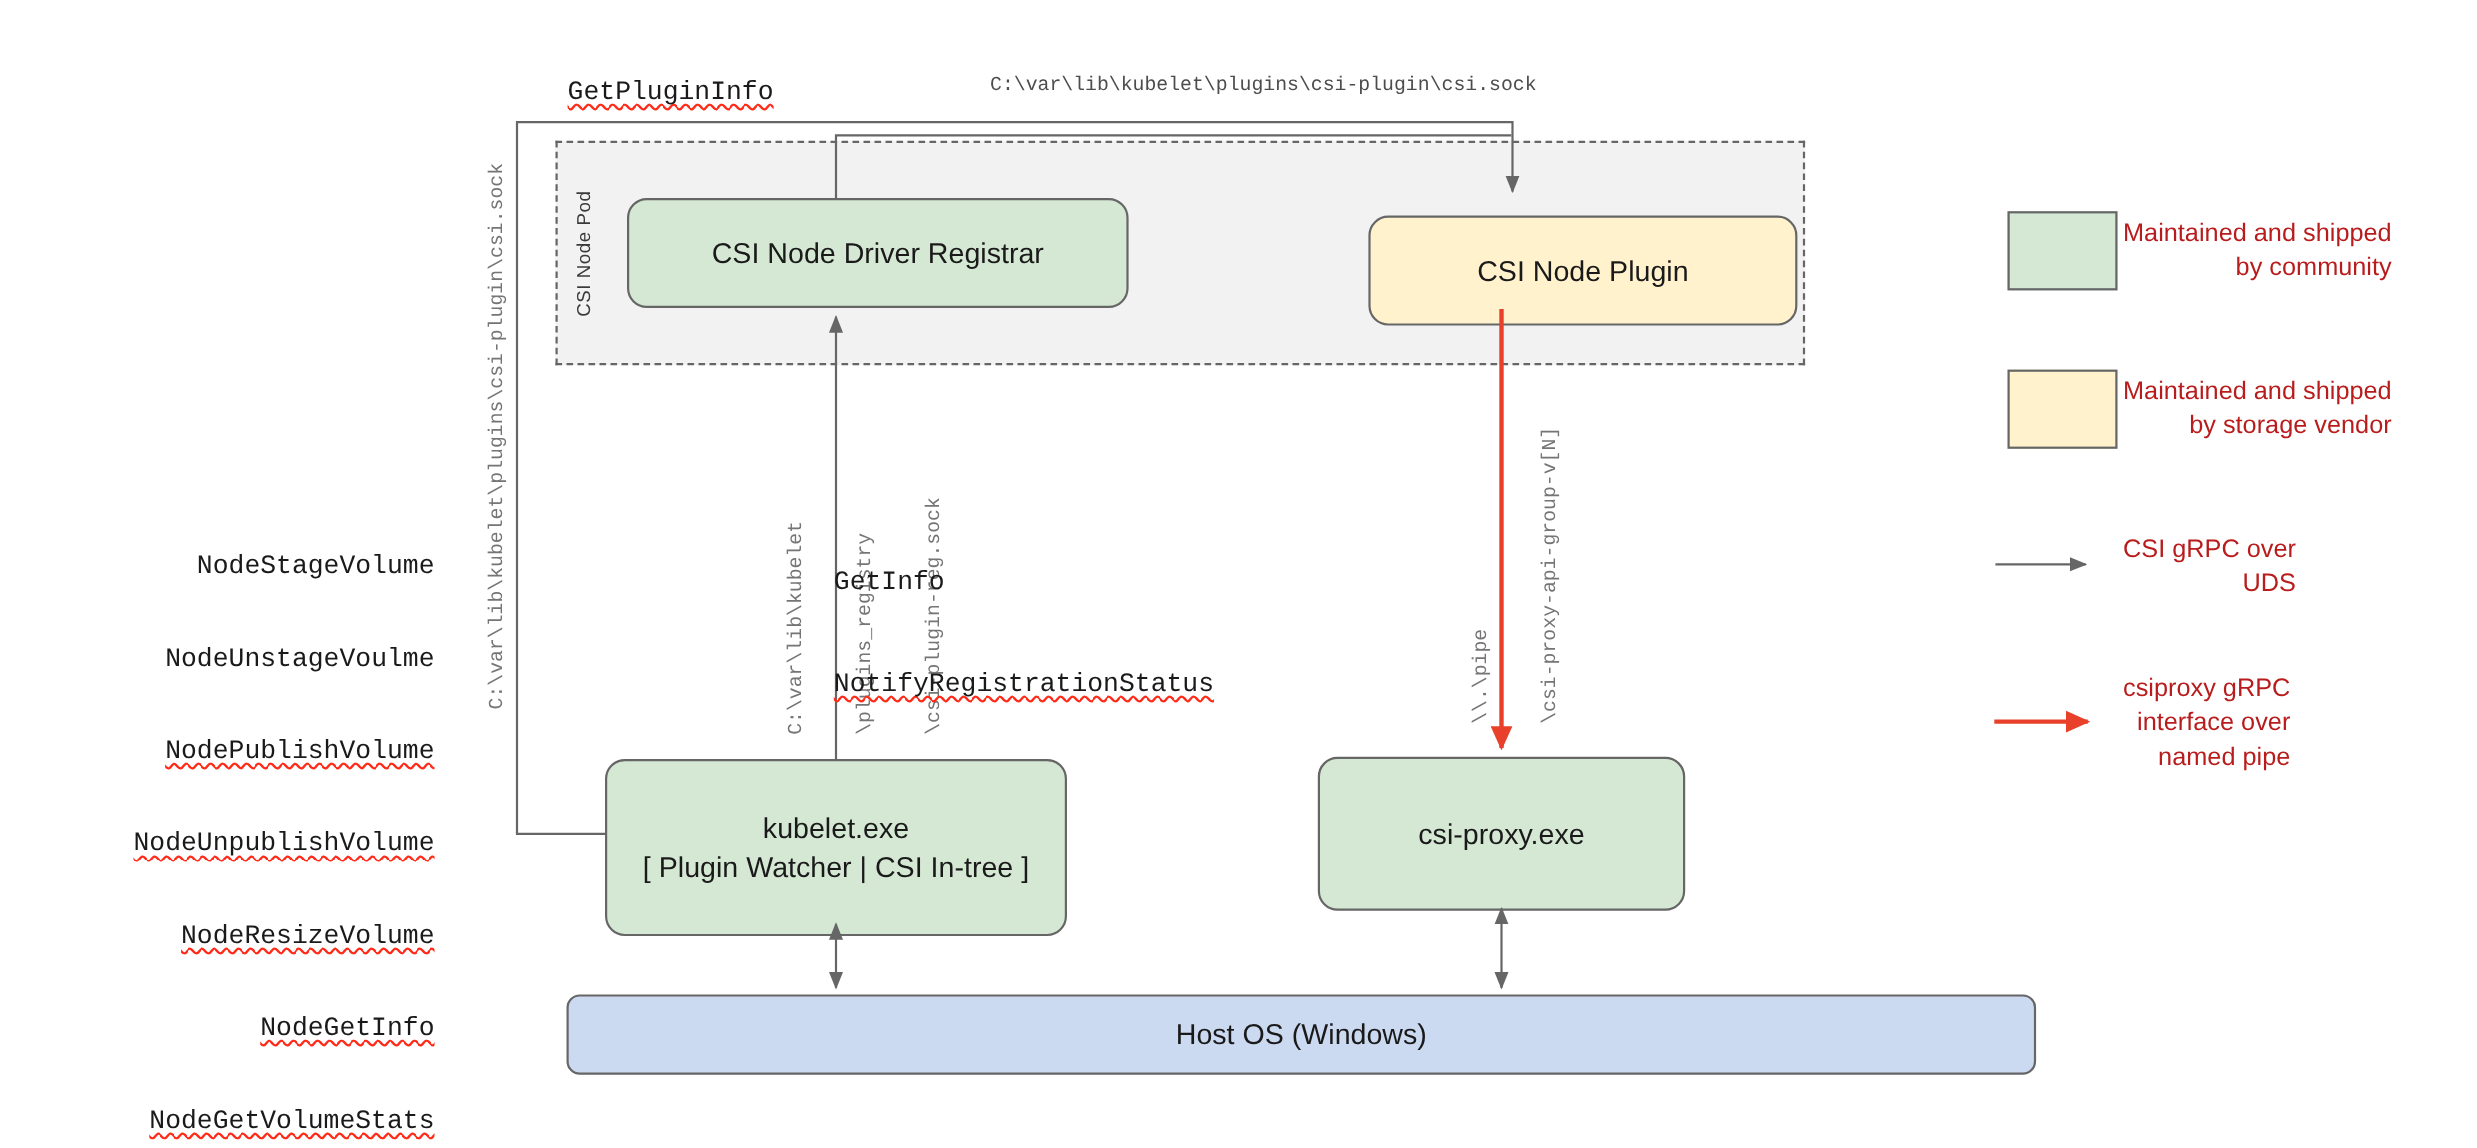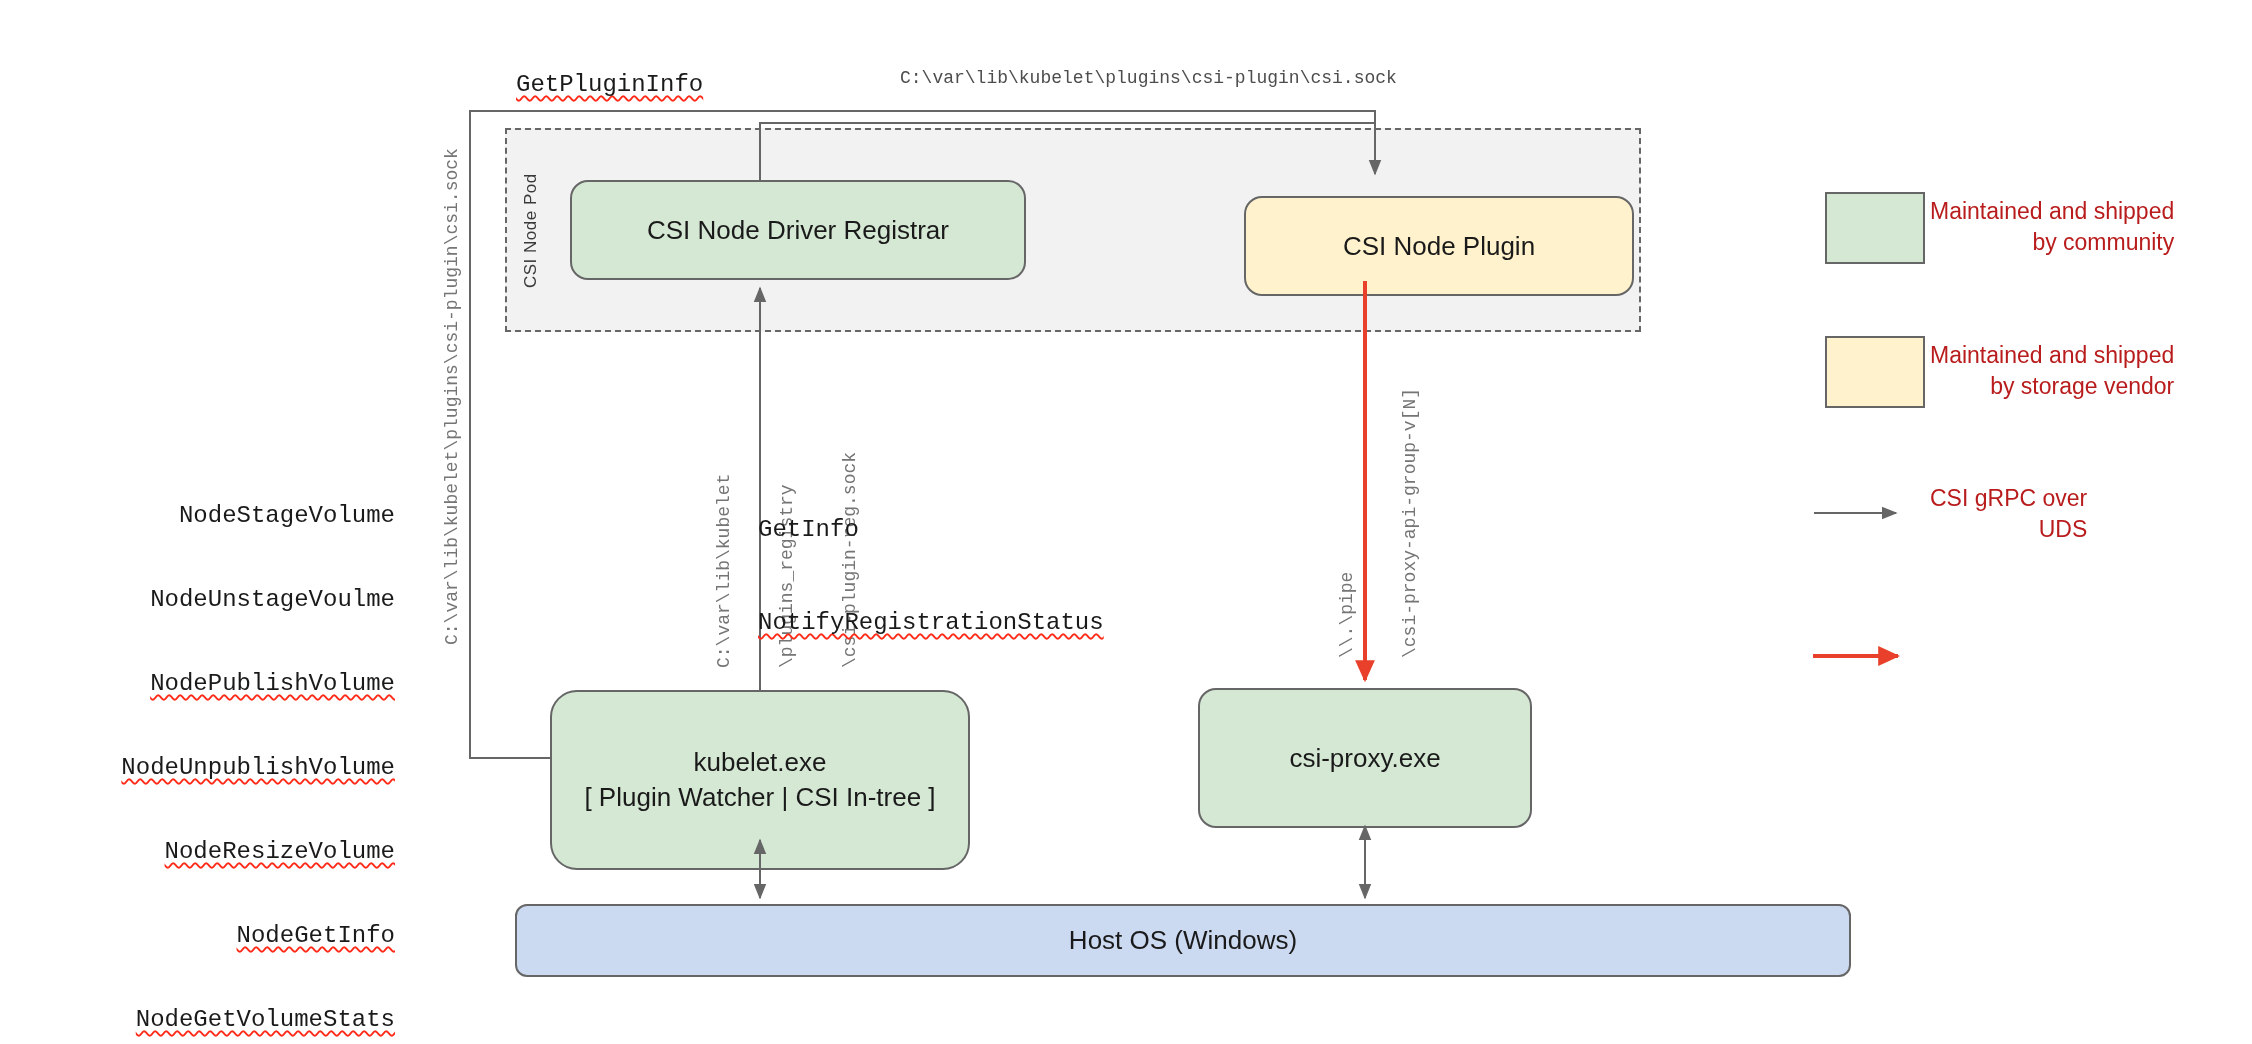--- a/index.html
+++ b/index.html
@@ -44,21 +44,21 @@
 
   <div class="box pod" style="left:505px;top:128px;width:1136px;height:204px;"></div>
   <div class="abs vtext podlabel" style="left:521px;top:288px;">CSI Node Pod</div>
 
   <div class="box green rounded" style="left:570px;top:180px;width:456px;height:100px;">
     <span>CSI Node Driver Registrar</span>
   </div>
   <div class="box yellow rounded" style="left:1244px;top:180px;width:390px;height:100px;margin-top:16px;">
     <span>CSI Node Plugin</span>
   </div>
-  <div class="box green rounded" style="left:550px;top:690px;width:420px;height:180px;border-radius:27px;">
+  <div class="box green rounded" style="left:550px;top:690px;width:420px;height:161px;">
     <div>
       <div>kubelet.exe</div>
       <div>[ Plugin Watcher | CSI In-tree ]</div>
     </div>
   </div>
   <div class="box green rounded" style="left:1198px;top:688px;width:334px;height:140px;">
     <span>csi-proxy.exe</span>
   </div>
   <div class="box blue" style="left:515px;top:904px;width:1336px;height:73px;">
     <span>Host OS (Windows)</span>
@@ -125,14 +125,19 @@
   <div class="abs legend-label" style="left:1930px;top:340px;">
     <div>Maintained and shipped</div>
     <div>by storage vendor</div>
   </div>
 
   <div class="abs legend-label" style="left:1930px;top:483px;">
     <div>CSI gRPC over</div>
     <div>UDS</div>
   </div>
 
+  <div class="abs legend-label" style="left:1930px;top:610px;">
+    <div>csiproxy gRPC</div>
+    <div>interface over</div>
+    <div>named pipe</div>
+  </div>
 
 </div>
 
 </body></html>

